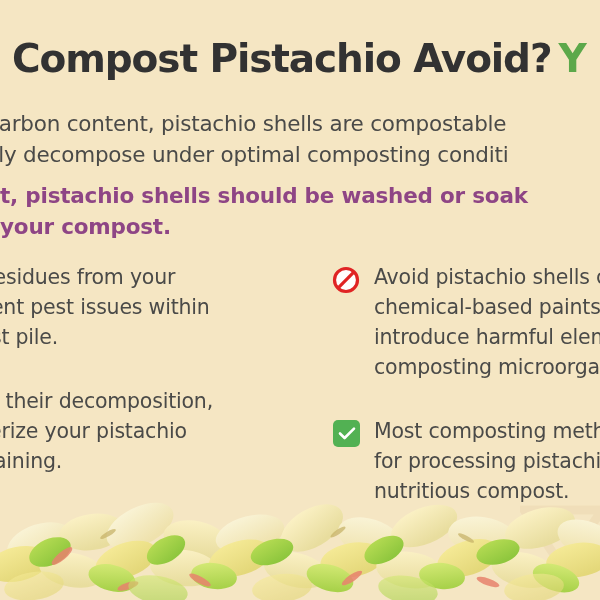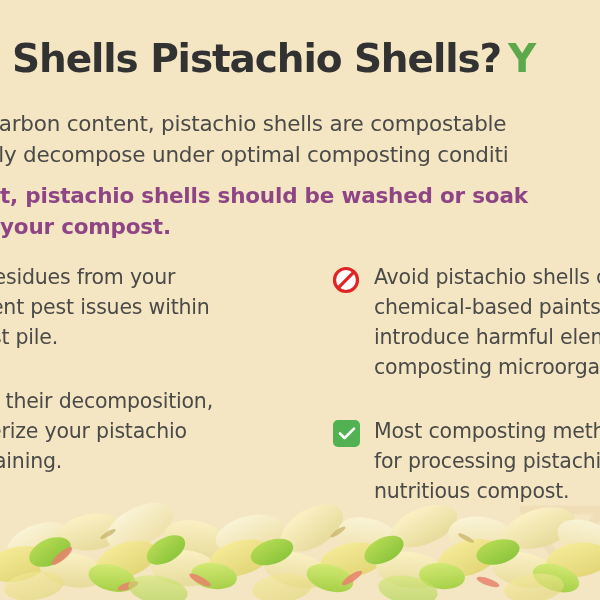--- a/index.html
+++ b/index.html
@@ -118,21 +118,21 @@
 </head>
 <body>
 
 <div id="canvas">
 
   <svg class="watermark" viewBox="0 0 86 76">
     <path d="M4 14 L82 14 L43 72 Z" fill="none" stroke="#ecd9b2" stroke-width="9"></path>
   </svg>
 
   <div class="title-row">
-    <h1 class="title">Shells Pistachio Shells?</h1><span class="title-accent">Y</span>
+    <h1 class="title">Compost Pistachio Avoid?</h1><span class="title-accent">Y</span>
   </div>
 
   <div class="intro">
     <span>ir carbon content, pistachio shells are compostable</span>
     <span>ually decompose under optimal composting conditi</span>
   </div>
 
   <div class="note">
     <span>or not, pistachio shells should be washed or soak</span>
     <span class="l2">your compost.</span>

